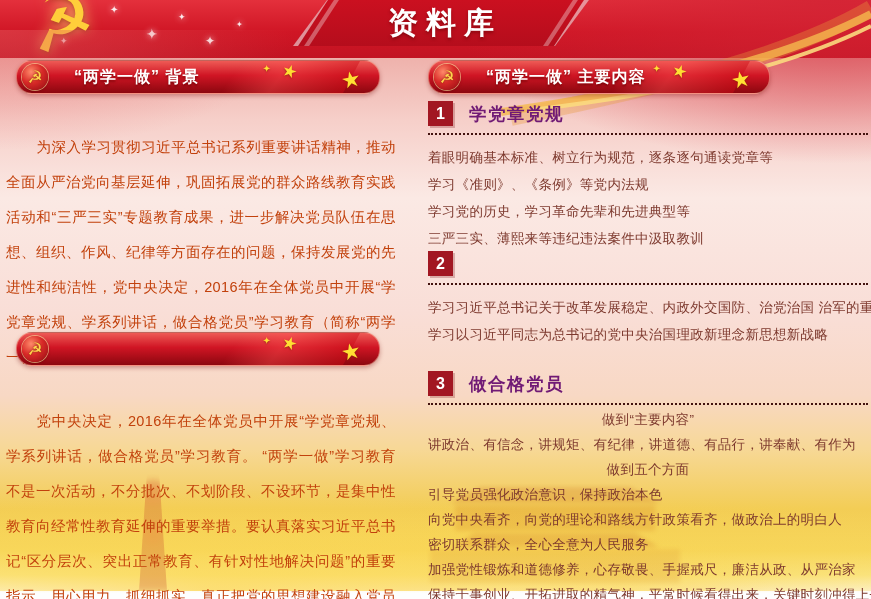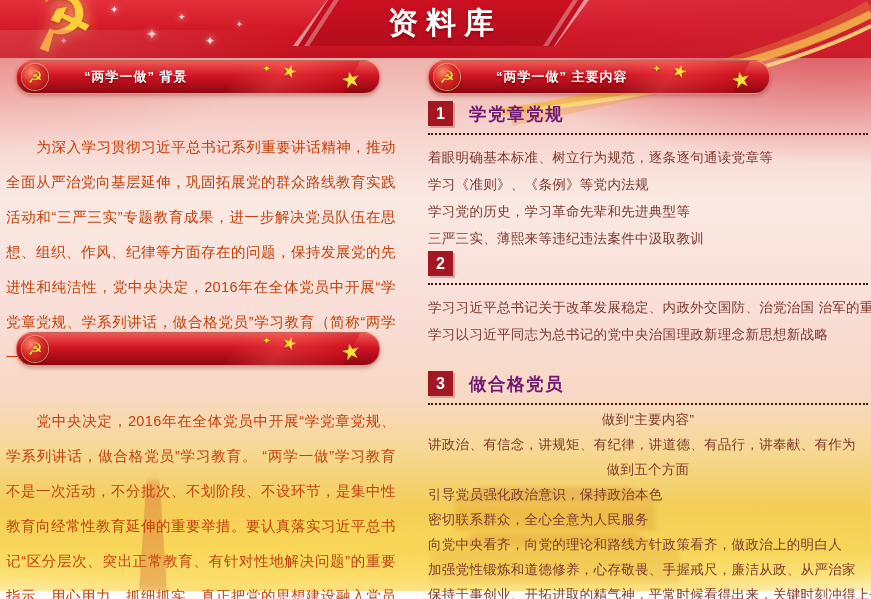--- a/index.html
+++ b/index.html
@@ -59,21 +59,21 @@
     transform:skewX(-28deg);
   }
   .pill-emblem{
     width:26px;height:26px;border-radius:50%;margin-left:5px;flex:0 0 26px;
     background:radial-gradient(circle at 35% 30%, #ff8a6a 0%, #d92a28 45%, #8e0a10 100%);
     box-shadow:0 0 0 1px rgba(255,230,160,.6), 0 1px 3px rgba(80,0,0,.5);
     display:flex;align-items:center;justify-content:center;
     color:#ffd34d;font-size:17px;line-height:1;text-shadow:0 0 2px #7a2a00;
   }
   .pill-label{
-    margin-left:36px;color:#fff;font-weight:bold;font-size:13px;letter-spacing:1px;
+    margin-left:26px;color:#fff;font-weight:bold;font-size:16px;letter-spacing:1px;
     text-shadow:0 2px 2px rgba(100,0,0,.6);white-space:nowrap;z-index:2;
   }
   .pill-star{position:absolute;color:#ffdf33;text-shadow:0 1px 2px rgba(120,40,0,.6);z-index:2;}
   
   .para{
     position:absolute;left:6px;width:390px;
     color:#c2410c;font-size:14.5px;line-height:35px;letter-spacing:.4px;
     text-align:justify;text-indent:2.1em;font-weight:500;
   }
   
@@ -213,18 +213,18 @@
   <div class="sec-head">
     <span class="sec-num">3</span>
     <span class="sec-title">做合格党员</span>
   </div>
   <div class="dotline"></div>
   <div class="sec-body tight">
     <div class="sec-line center">做到“主要内容”</div>
     <div class="sec-line">讲政治、有信念，讲规矩、有纪律，讲道德、有品行，讲奉献、有作为</div>
     <div class="sec-line center">做到五个方面</div>
     <div class="sec-line">引导党员强化政治意识，保持政治本色</div>
+    <div class="sec-line">向党中央看齐，向党的理论和路线方针政策看齐，做政治上的明白人</div>
     <div class="sec-line">密切联系群众，全心全意为人民服务</div>
-    <div class="sec-line">向党中央看齐，向党的理论和路线方针政策看齐，做政治上的明白人</div>
     <div class="sec-line">加强党性锻炼和道德修养，心存敬畏、手握戒尺，廉洁从政、从严治家</div>
     <div class="sec-line">保持干事创业、开拓进取的精气神，平常时候看得出来，关键时刻冲得上去</div>
   </div>
 </div>
 
 </body></html>

